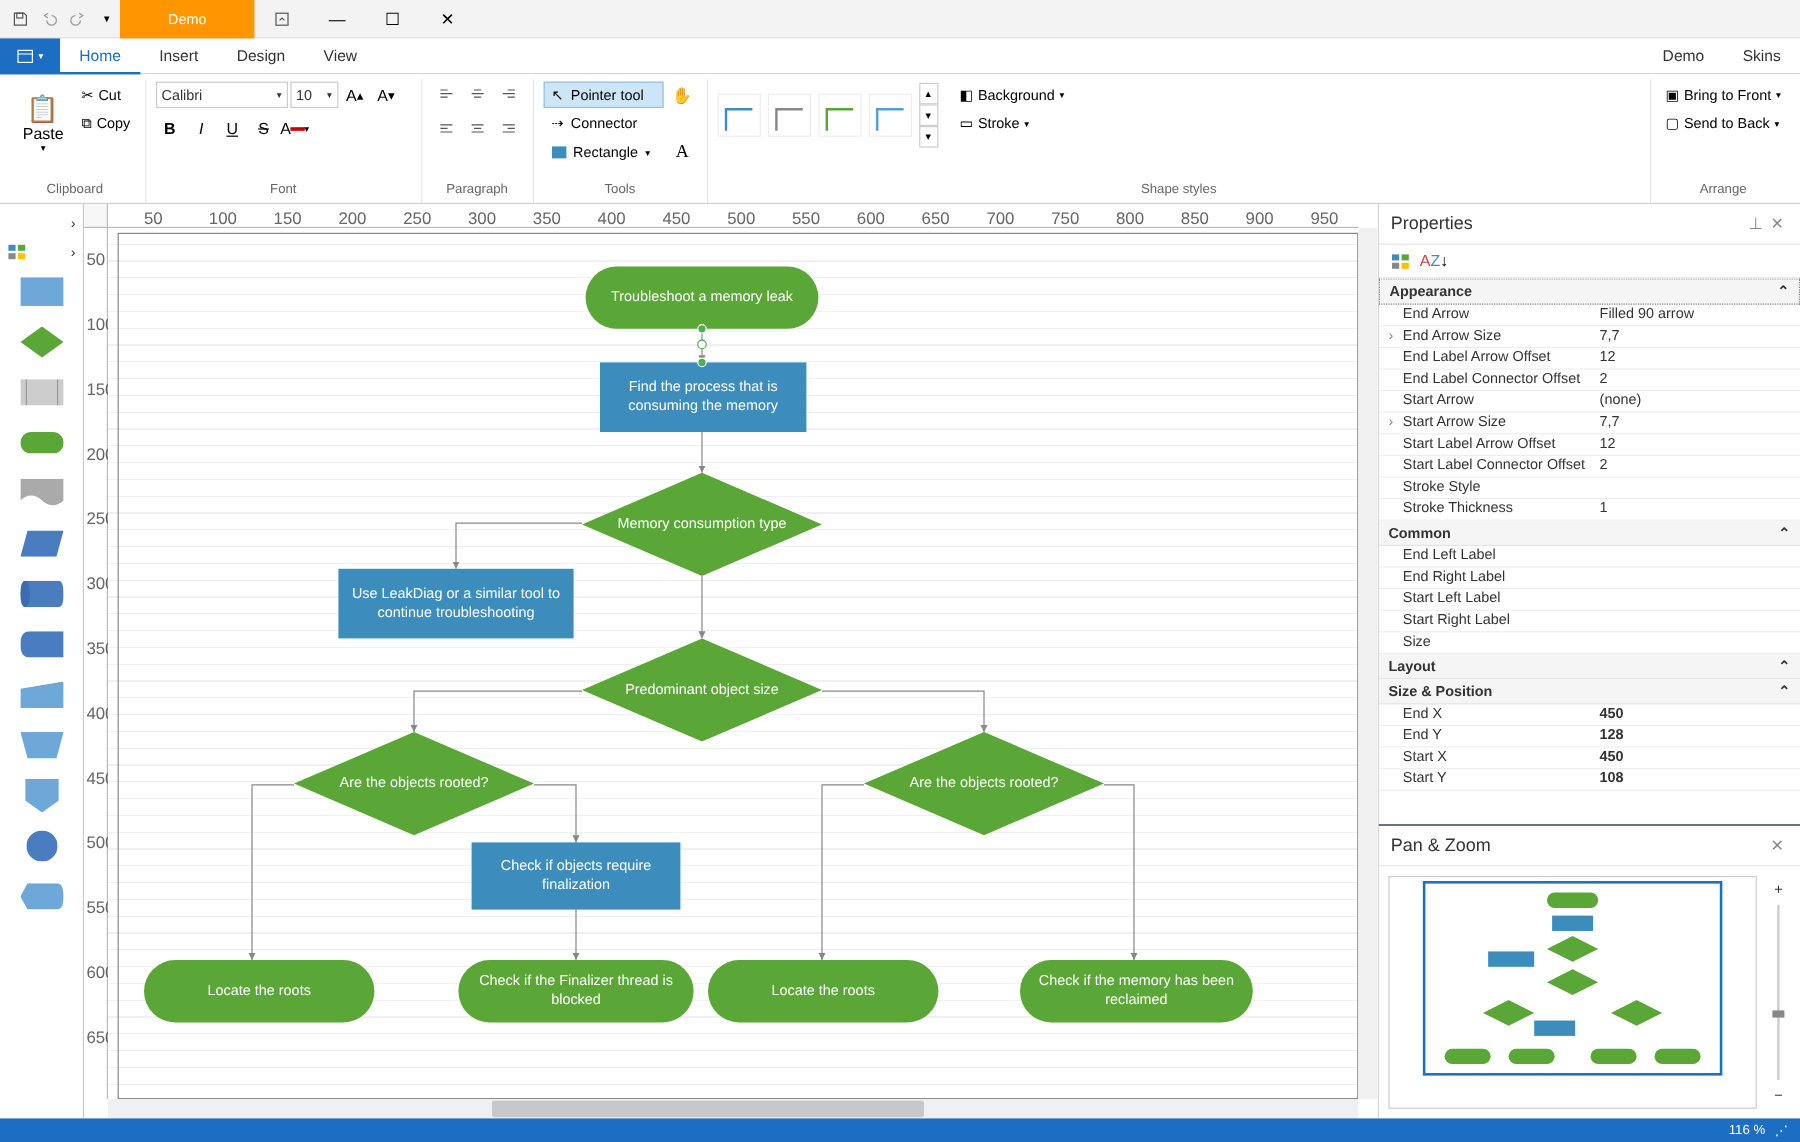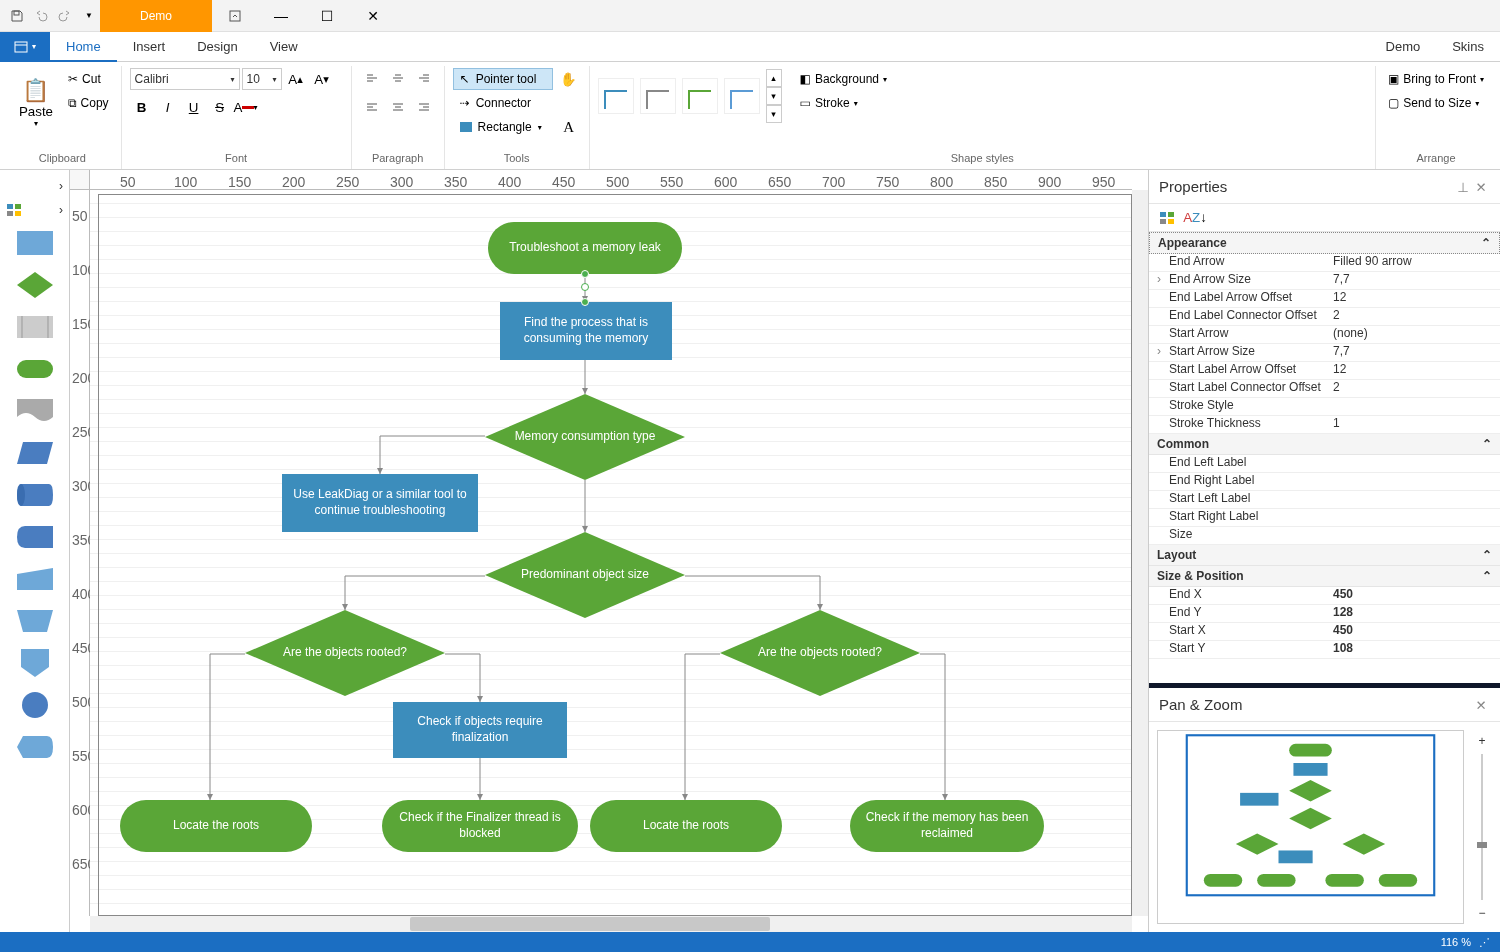--- a/index.html
+++ b/index.html
@@ -71,21 +71,21 @@
 .panel-header .ctrls button { border: none; background: transparent; width: 18px; cursor: pointer; color: #888; }
 .prop-toolbar { height: 28px; display: flex; align-items: center; padding: 0 6px; gap: 4px; border-bottom: 1px solid #e5e5e5; }
 .prop-body { flex: 1; overflow: auto; font-size: 12px; }
 .prop-cat { background: #f5f5f5; font-weight: bold; padding: 3px 8px; display: flex; justify-content: space-between; border-bottom: 1px solid #e5e5e5; cursor: pointer; }
 .prop-cat.active { border: 1px dotted #888; }
 .prop-row { display: flex; border-bottom: 1px solid #eee; height: 18px; }
 .prop-row .k { width: 180px; padding-left: 20px; color: #333; }
 .prop-row .k.exp::before { content: '›'; position: absolute; margin-left: -12px; color: #888; }
 .prop-row .v { flex: 1; padding-left: 4px; }
 .prop-row .v.bold { font-weight: bold; }
-.panzoom { border-top: 5px solid #0f172a; }
+.panzoom { border-top: 1px solid #0f172a; }
 .panzoom-body { display: flex; padding: 8px; gap: 8px; height: 210px; }
 .thumb { flex: 1; border: 1px solid #ccc; background: #fff; position: relative; }
 .thumb svg { width: 100%; height: 100%; }
 .zoom-slider { width: 20px; display: flex; flex-direction: column; align-items: center; justify-content: space-between; padding: 4px 0; }
 .zoom-slider .track { width: 2px; flex: 1; background: #ccc; margin: 6px 0; position: relative; }
 .zoom-slider .handle { width: 10px; height: 6px; background: #888; position: absolute; left: -4px; top: 60%; }
 
 
 .statusbar { position: absolute; bottom: 0; left: 0; right: 0; height: 20px; background: #1b6ec2; color: #fff; display: flex; align-items: center; justify-content: flex-end; padding: 0 10px; font-size: 11px; gap: 8px; }
 .tri { font-size: 8px; }
@@ -317,21 +317,21 @@
   <div class="ribbon-group" style="border-right:none">
     <div class="grp-body">
       <div class="col">
         <button class="small-btn">
             <span>▣</span>
             <span>Bring to Front</span> 
             <span class="tri">▾</span>
           </button>
         <button class="small-btn">
             <span>▢</span>
-            <span>Send to Size</span> 
+            <span>Send to Back</span> 
             <span class="tri">▾</span>
           </button>
       </div>
     </div>
     <div class="grp-label">Arrange</div>
   </div>
 </div>
 
 <div class="main">
 

